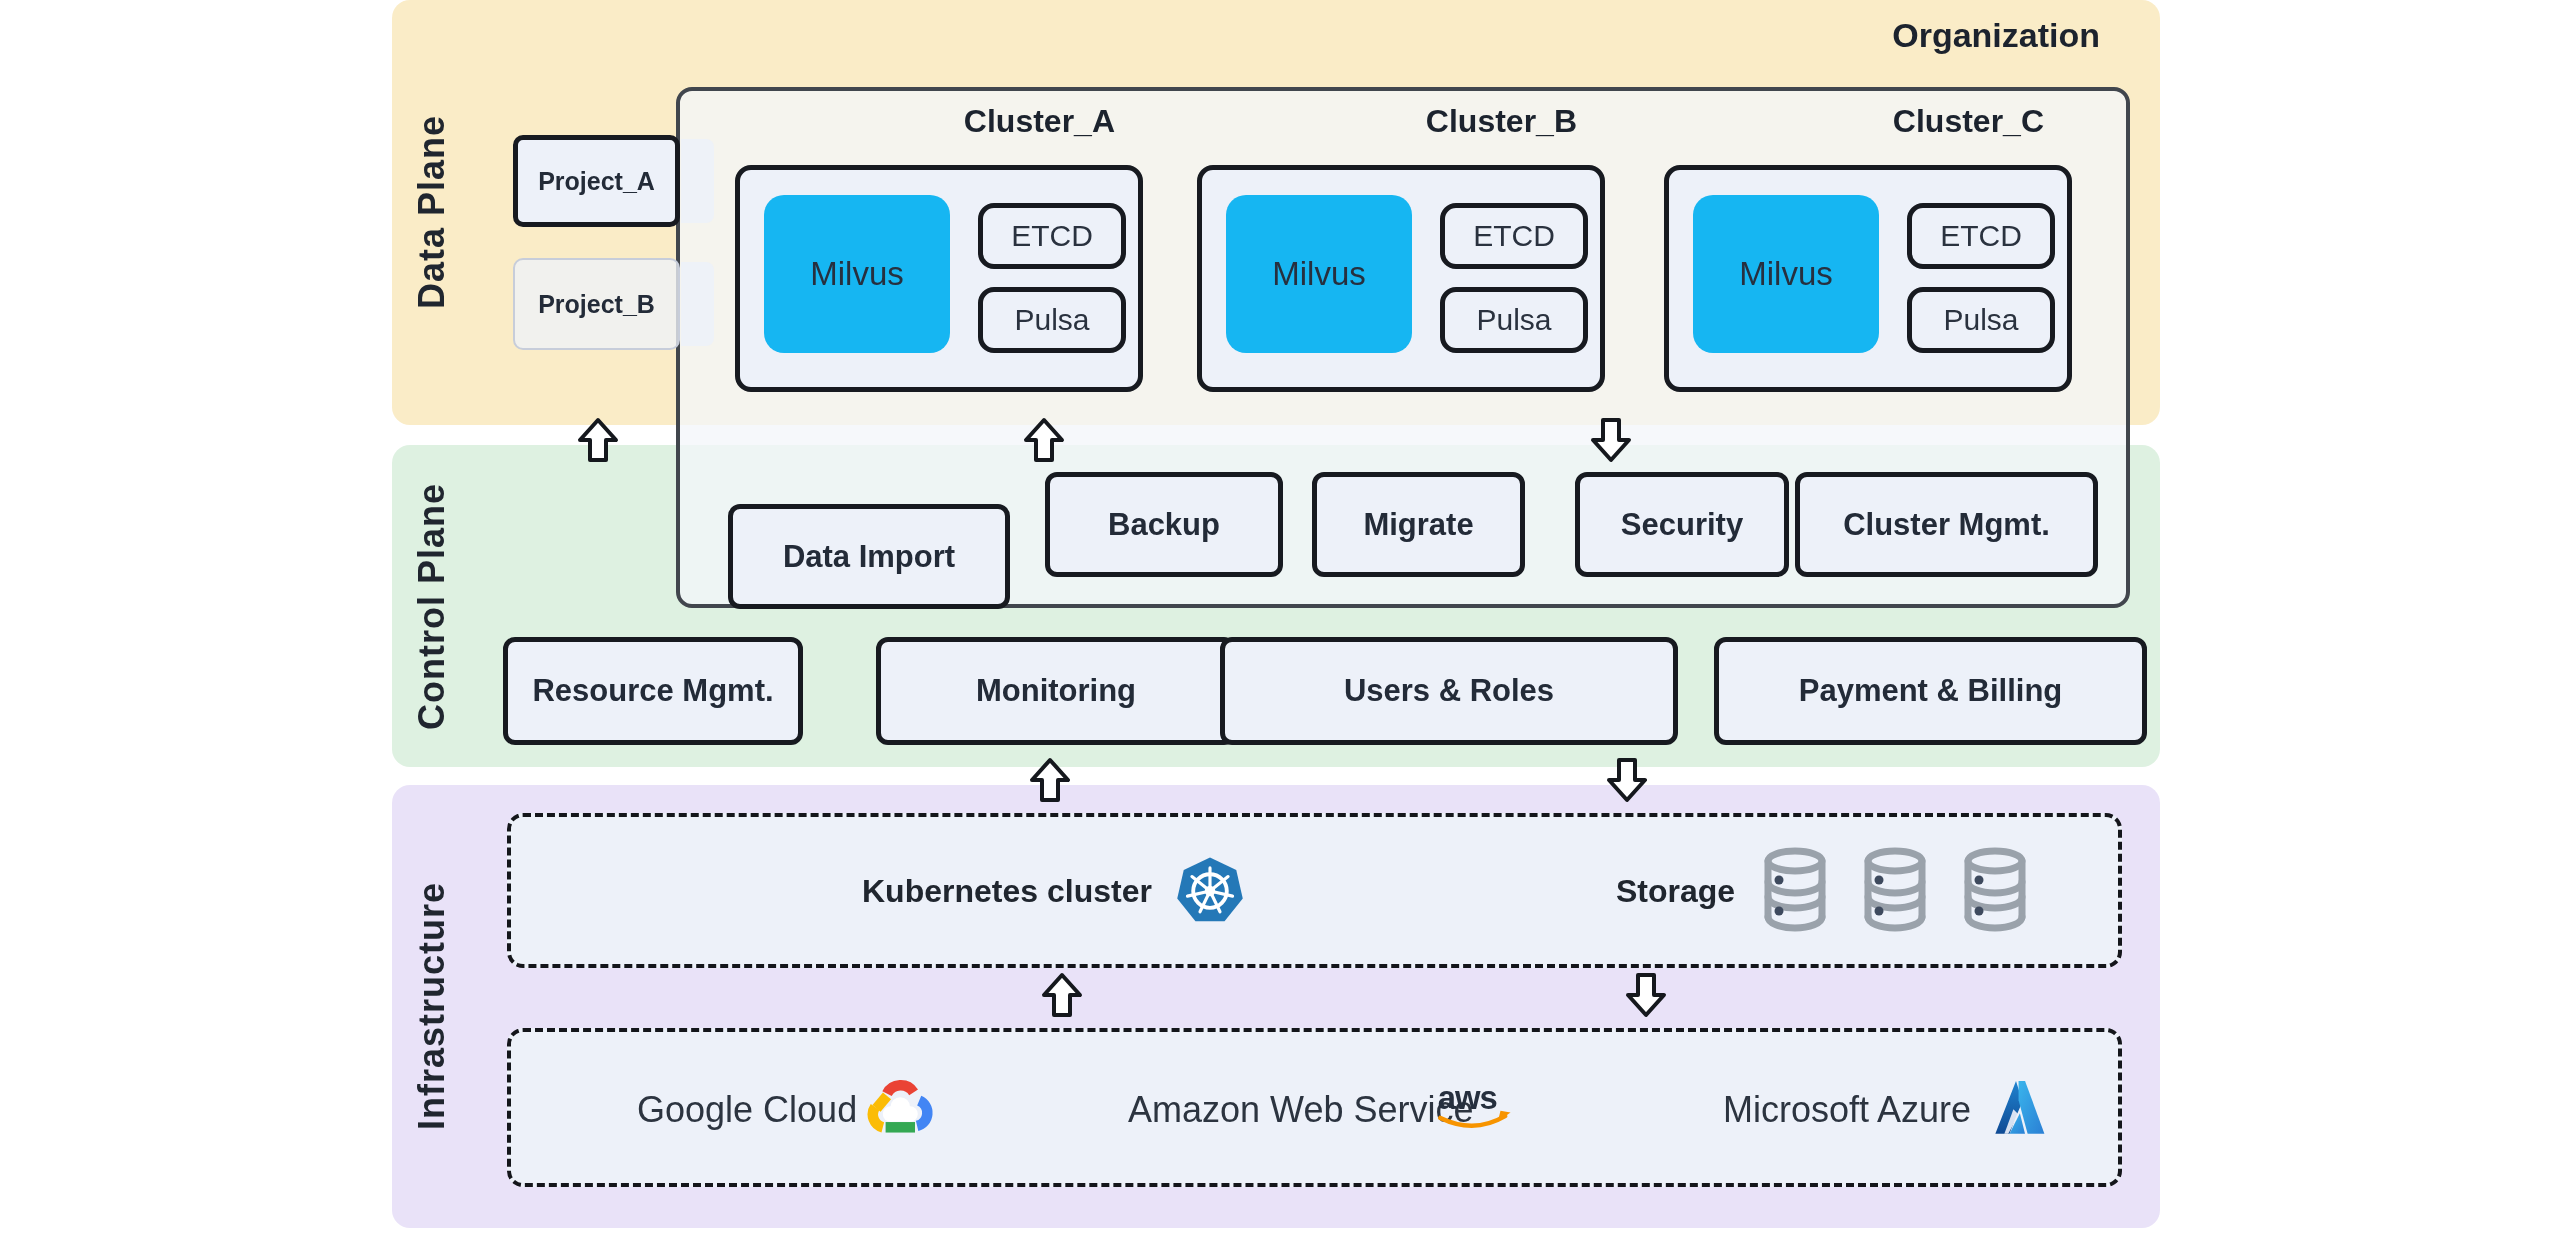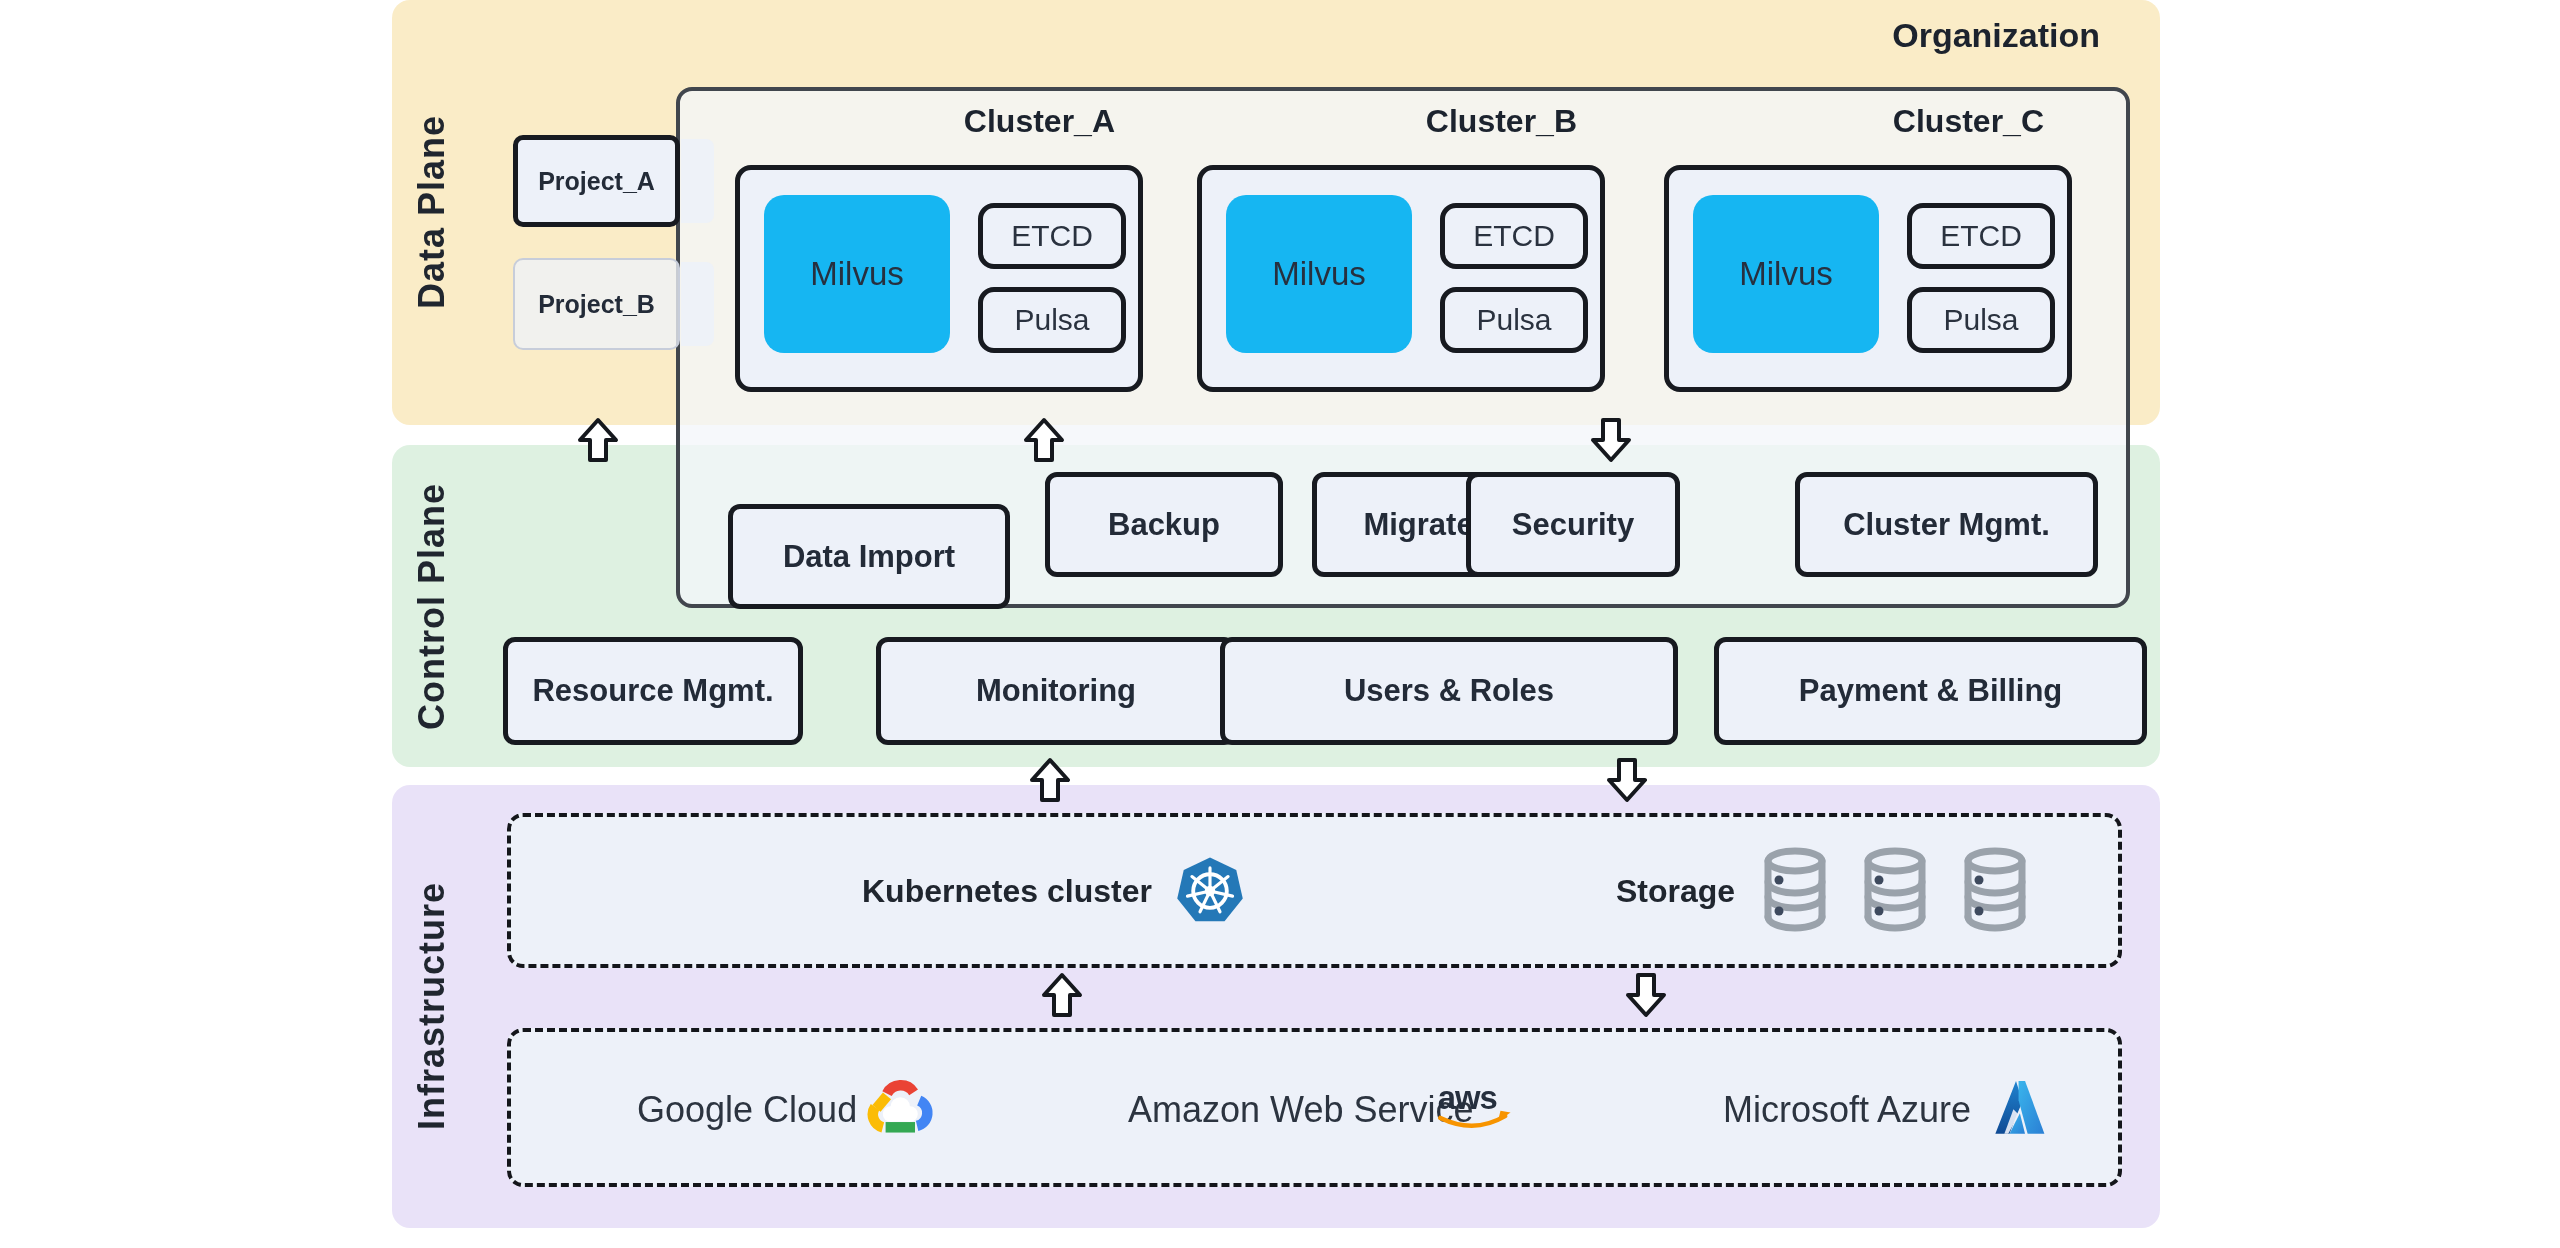--- a/index.html
+++ b/index.html
@@ -37,21 +37,21 @@
                  font-size:30px;color:#2a323f;box-sizing:border-box;}
   .cluster .comp.c0{top:15px;margin-top:18px;}
   .cluster .comp.c1{top:117px;}
   .cl-a{left:735px;} .cl-b{left:1197px;} .cl-c{left:1664px;}
   .svc{position:absolute;border:5px solid #171a20;border-radius:12px;background:#edf1f9;
        display:flex;align-items:center;justify-content:center;font-weight:bold;font-size:31px;
        color:#232b38;box-sizing:border-box;}
   .row1{top:472px;height:105px;}
   .row2{top:637px;height:108px;}
   .r1-0{left:728px;width:282px;margin-top:32px;} .r1-1{left:1045px;width:238px;} .r1-2{left:1312px;width:213px;}
-  .r1-3{left:1466px;width:214px;} .r1-4{left:1795px;width:303px;}
+  .r1-3{left:1575px;width:214px;} .r1-4{left:1795px;width:303px;}
   .r2-0{left:503px;width:300px;} .r2-1{left:836px;width:360px;margin-left:40px;} .r2-2{left:1220px;width:458px;}
   .r2-3{left:1714px;width:433px;}
   .dashed{position:absolute;left:507px;width:1615px;border:4px dashed #14161b;border-radius:16px;
           background:#edf1f9;box-sizing:border-box;}
   .dash1{top:813px;height:155px;}
   .dash2{top:1028px;height:159px;}
   .infra-label{position:absolute;font-weight:bold;font-size:32px;color:#20262f;height:46px;
                line-height:46px;}
   .provider-label{position:absolute;font-size:36px;color:#2c3440;height:50px;line-height:50px;}
   .icon{position:absolute;}

